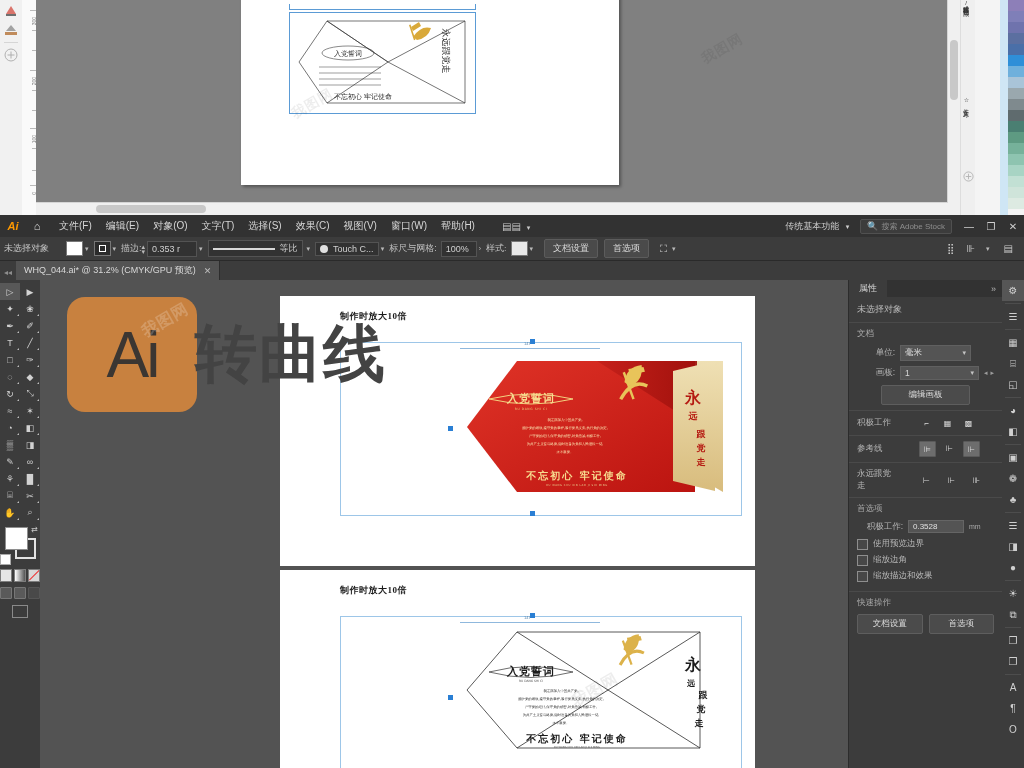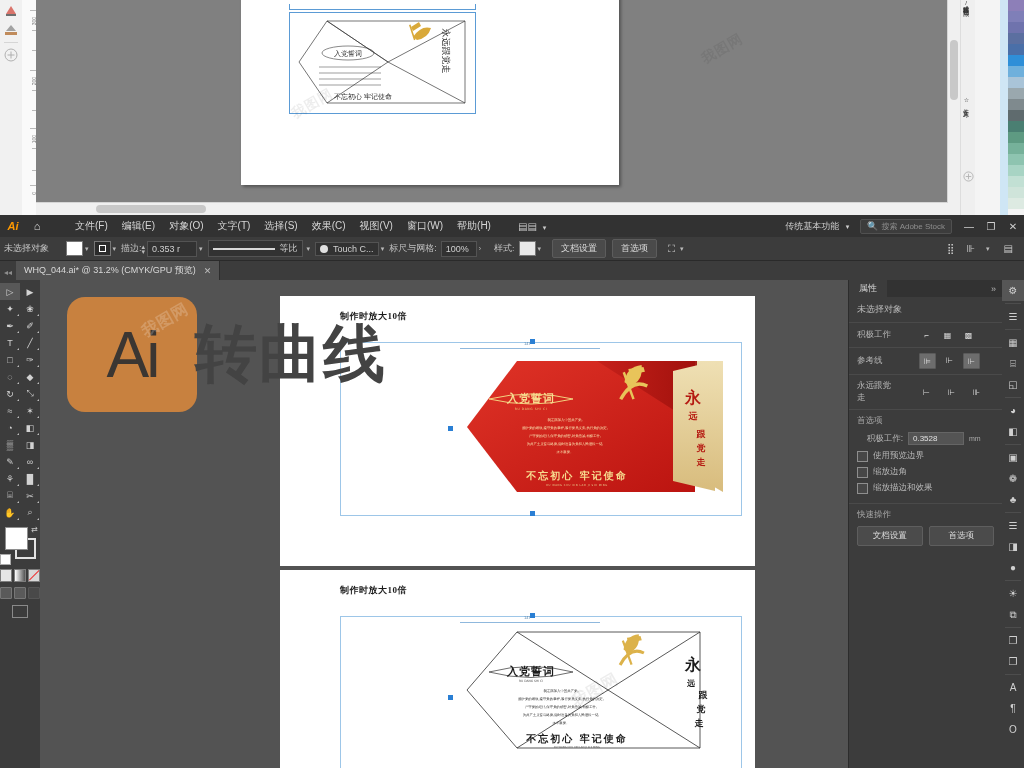--- a/index.html
+++ b/index.html
@@ -27,21 +27,21 @@
   .tw-dock-lbl{position:absolute;left:1px;font-size:6px;color:#333;writing-mode:vertical-rl;text-orientation:upright;letter-spacing:-1px;line-height:8px;}
   .tw-palette{position:absolute;right:0;top:0;width:16px;height:215px;}
   .tw-sw{width:16px;height:11px;}
   .tw-palette-edge{position:absolute;right:16px;top:0;width:8px;height:215px;background:#cfe6f5;}
 
   
   #ai-window{position:absolute;left:0;top:215px;width:1024px;height:553px;background:#323232;}
   .ai-menubar{position:absolute;left:0;top:0;width:1024px;height:22px;background:#323232;display:flex;align-items:center;}
   .ai-logo{width:26px;text-align:center;color:#ff9a00;font-size:11px;font-weight:bold;font-style:italic;}
   .ai-home{width:22px;text-align:center;color:#d8d8d8;font-size:11px;}
-  .ai-menus{display:flex;align-items:center;margin-left:20px;}
+  .ai-menus{display:flex;align-items:center;margin-left:4px;}
   .ai-menu{color:#d6d6d6;font-size:10px;padding:2px 7px;white-space:nowrap;}
   .ai-arrange{color:#c9c9c9;font-size:10px;margin-left:14px;padding:2px 6px;border-radius:2px;}
   .ai-mb-right{position:absolute;right:0;top:0;height:22px;display:flex;align-items:center;}
   .ai-ws{color:#cfcfcf;font-size:9px;padding:2px 5px;}
   .ai-search{display:flex;align-items:center;gap:3px;background:#3c3c3c;border:1px solid #505050;border-radius:2px;padding:1px 6px;margin:0 6px;}
   .ai-search .q{color:#9a9a9a;font-size:9px;}
   .ai-search .txt{color:#8e8e8e;font-size:8px;white-space:nowrap;text-align:right;}
   .ai-wbtn{width:22px;text-align:center;color:#cfcfcf;font-size:10px;}
 
   .ai-controlbar{position:absolute;left:0;top:22px;width:1024px;height:24px;background:#3c3c3c;border-bottom:1px solid #2a2a2a;display:flex;align-items:center;padding:0 4px;box-sizing:border-box;}
@@ -304,21 +304,21 @@
     </div>
     <div class="cb-caret">▾</div>
     <div class="cb-combo">
       <div class="cb-dot"></div>
       <div class="val">Touch C...</div>
     </div>
     <div class="cb-caret">▾</div>
     <div class="cb-label">标尺与网格:</div>
     <div class="cb-field" style="min-width:26px;margin-left:4px;">100%</div>
     <div class="cb-caret">›</div>
-    <div class="cb-label" style="margin-left:8px;font-family:Liberation Serif, serif;">样式:</div>
+    <div class="cb-label" style="margin-left:0;font-family:Liberation Serif, serif;">样式:</div>
     <div class="cb-swatch" style="margin-left:4px;background:#e9e9e9;"></div>
     <div class="cb-caret">▾</div>
     <div class="cb-btn" style="margin-left:6px;">文档设置</div>
     <div class="cb-btn" style="margin-left:6px;">首选项</div>
     <div class="cb-icon" style="margin-left:8px;">⛶</div>
     <div class="cb-caret">▾</div>
     <div style="margin-left:auto;display:flex;align-items:center;gap:6px;padding-right:4px;">
       <div class="cb-icon">⣿</div>
       <div class="cb-icon">⊪</div>
       <div class="cb-caret">▾</div>
@@ -571,20 +571,43 @@
     <div class="wm" style="left:530px;top:400px;font-size:16px;color:rgba(0,0,0,.07);">我图网</div>
   </div>
 
   <div class="ai-props">
     <div class="pp-header">
       <div class="pp-tab">属性</div>
       <div class="pp-chev">»</div>
     </div>
     <div class="pp-sub">未选择对象</div>
 
+    <div class="pp-sec">
+      <div class="pp-sec-title">文档</div>
+      <div class="pp-row">
+        <div class="lbl">单位:</div>
+        <div class="pp-select">
+          <span>毫米</span>
+          <span class="cv">▾</span>
+        </div>
+        <div style="width:18px;"></div>
+      </div>
+      <div class="pp-row">
+        <div class="lbl">画板:</div>
+        <div class="pp-select">
+          <span>1</span>
+          <span class="cv">▾</span>
+        </div>
+        <div class="pp-arrows">
+          <span>◂</span>
+          <span>▸</span>
+        </div>
+      </div>
+      <div class="pp-btn" style="margin:0 24px;">编辑画板</div>
+    </div>
 
     <div class="pp-sec">
       <div class="pp-iconrow">
         <div class="lbl">积极工作</div>
         <div style="display:flex;gap:6px;margin-left:16px;">
           <div class="pp-ic flat">⌐</div>
           <div class="pp-ic flat">▦</div>
           <div class="pp-ic flat">▩</div>
         </div>
       </div>

